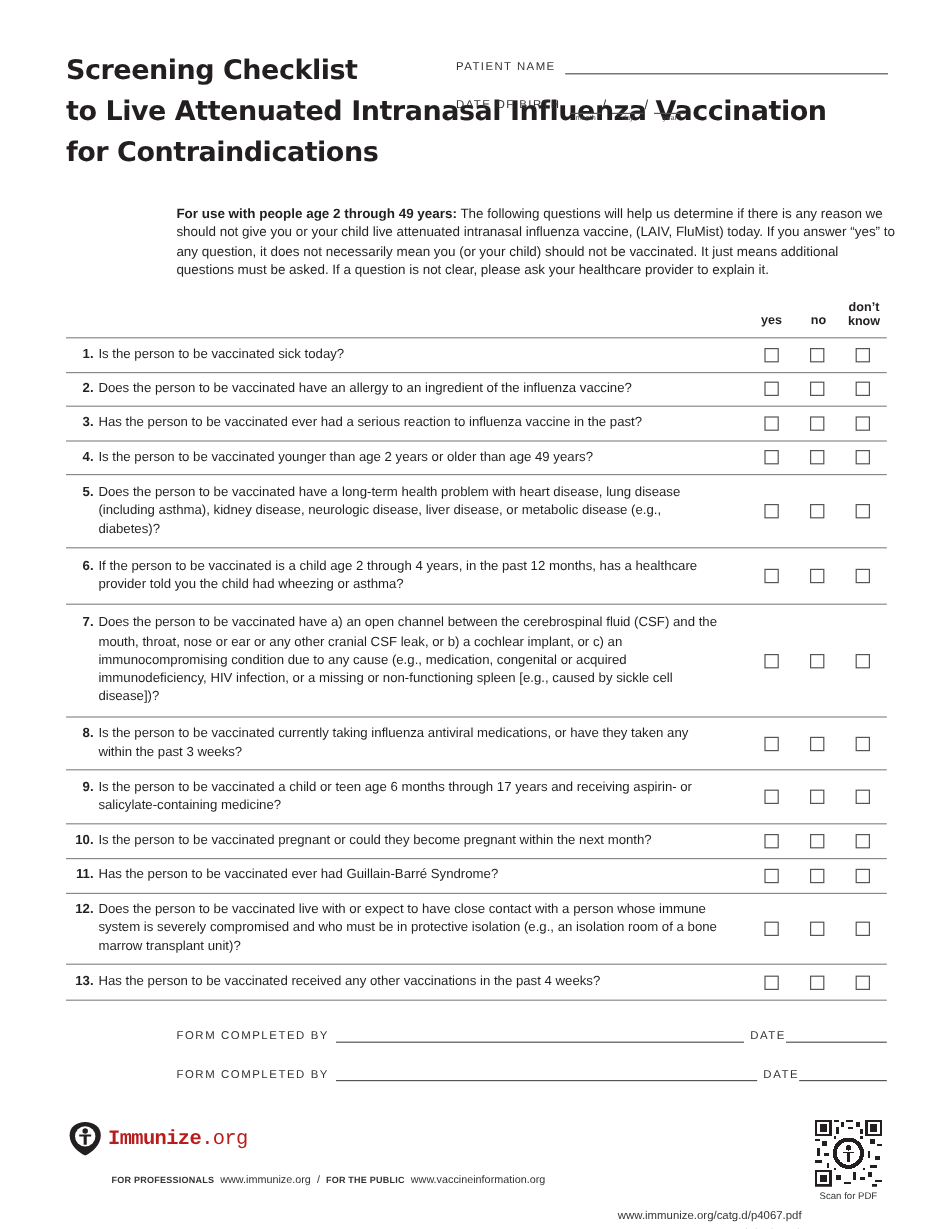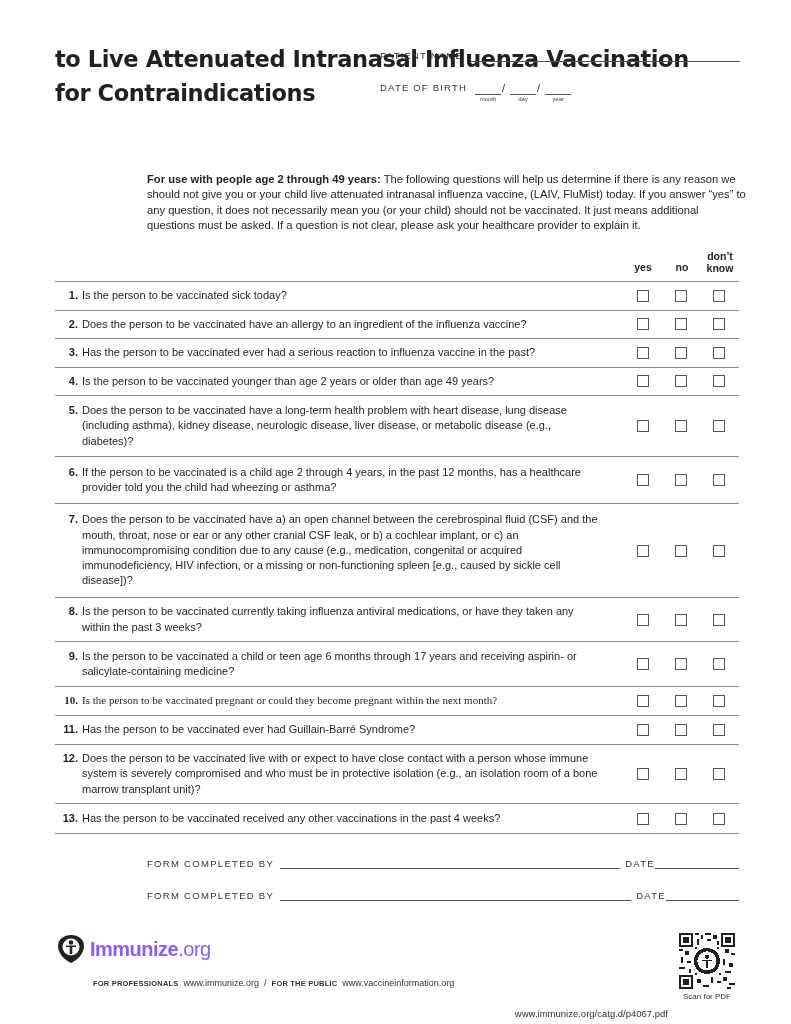--- a/index.html
+++ b/index.html
@@ -32,34 +32,35 @@
   .q-num.two { width: 17px; }
   .q-text { flex: 1; }
   .box { position: absolute; width: 12px; height: 12px; border: 1px solid #555; background: #fff; top: 50%; margin-top: -6px; }
 
   .signoff { position: absolute; left: 147px; width: 592px; display: flex; align-items: flex-end; height: 14px; }
   .signoff .lbl { font-size: 9.5px; letter-spacing: 1.3px; color: #333; white-space: nowrap; }
   .signoff .ln { border-bottom: 1px solid #555; height: 10px; }
 
   .logo { position: absolute; left: 56px; top: 934px; display: flex; align-items: center; }
   .logo-mark { width: 30px; height: 30px; }
-  .logo-text { font-family: Liberation Sans, sans-serif; font-size: 20px; color: #8b5cf6; margin-left: 4px; letter-spacing: -0.5px; }
+  .logo-text { font-family: Liberation Mono, monospace; font-size: 17px; color: #b91c1c; margin-left: 4px; letter-spacing: -0.5px; }
   .logo-text b { font-weight: bold; }
 
   .footer-links { position: absolute; left: 93px; top: 978px; font-size: 9px; color: #333; white-space: nowrap; }
   .footer-links .k { font-weight: bold; font-size: 7.5px; letter-spacing: 0.2px; }
 
   .footer-right { position: absolute; right: 123px; top: 1006px; text-align: right; font-size: 9.5px; line-height: 15px; color: #333; }
   .qr { position: absolute; left: 679px; top: 933px; width: 56px; height: 56px; }
   .qr-cap { position: absolute; left: 677px; top: 992px; width: 60px; text-align: center; font-size: 8px; color: #333; }
 </style>
 </head>
 <body>
 
 <div class="title">
+  <div>Screening Checklist</div>
   <div>to Live Attenuated Intranasal Influenza Vaccination</div>
   <div>for Contraindications</div>
 </div>
 
 <div class="patient-block">
   <div class="field-row">
     <span class="field-label">PATIENT NAME</span>
     <span class="field-line" style="margin-right:0;"></span>
   </div>
   <div class="dob-row">
@@ -170,21 +171,21 @@
   <div class="row" style="height:45px;">
     <div class="q">
         <span class="q-num">9.</span>
         <span class="q-text">Is the person to be vaccinated a child or teen age 6 months through 17 years and receiving aspirin- or salicylate-containing medicine?</span>
       </div>
     <span class="box" style="left:582px;"></span>
     <span class="box" style="left:620px;"></span>
     <span class="box" style="left:658px;"></span>
   </div>
   <div class="row" style="height:29px;">
-    <div class="q" style="padding-left:0;font-family:Liberation Serif, serif;">
+    <div class="q" style="padding-left:0;">
         <span class="q-num two" style="width:23px;">10.</span>
         <span class="q-text">Is the person to be vaccinated pregnant or could they become pregnant within the next month?</span>
       </div>
     <span class="box" style="left:582px;"></span>
     <span class="box" style="left:620px;"></span>
     <span class="box" style="left:658px;"></span>
   </div>
   <div class="row" style="height:29px;">
     <div class="q" style="padding-left:0;">
         <span class="q-num two" style="width:23px;">11.</span>

